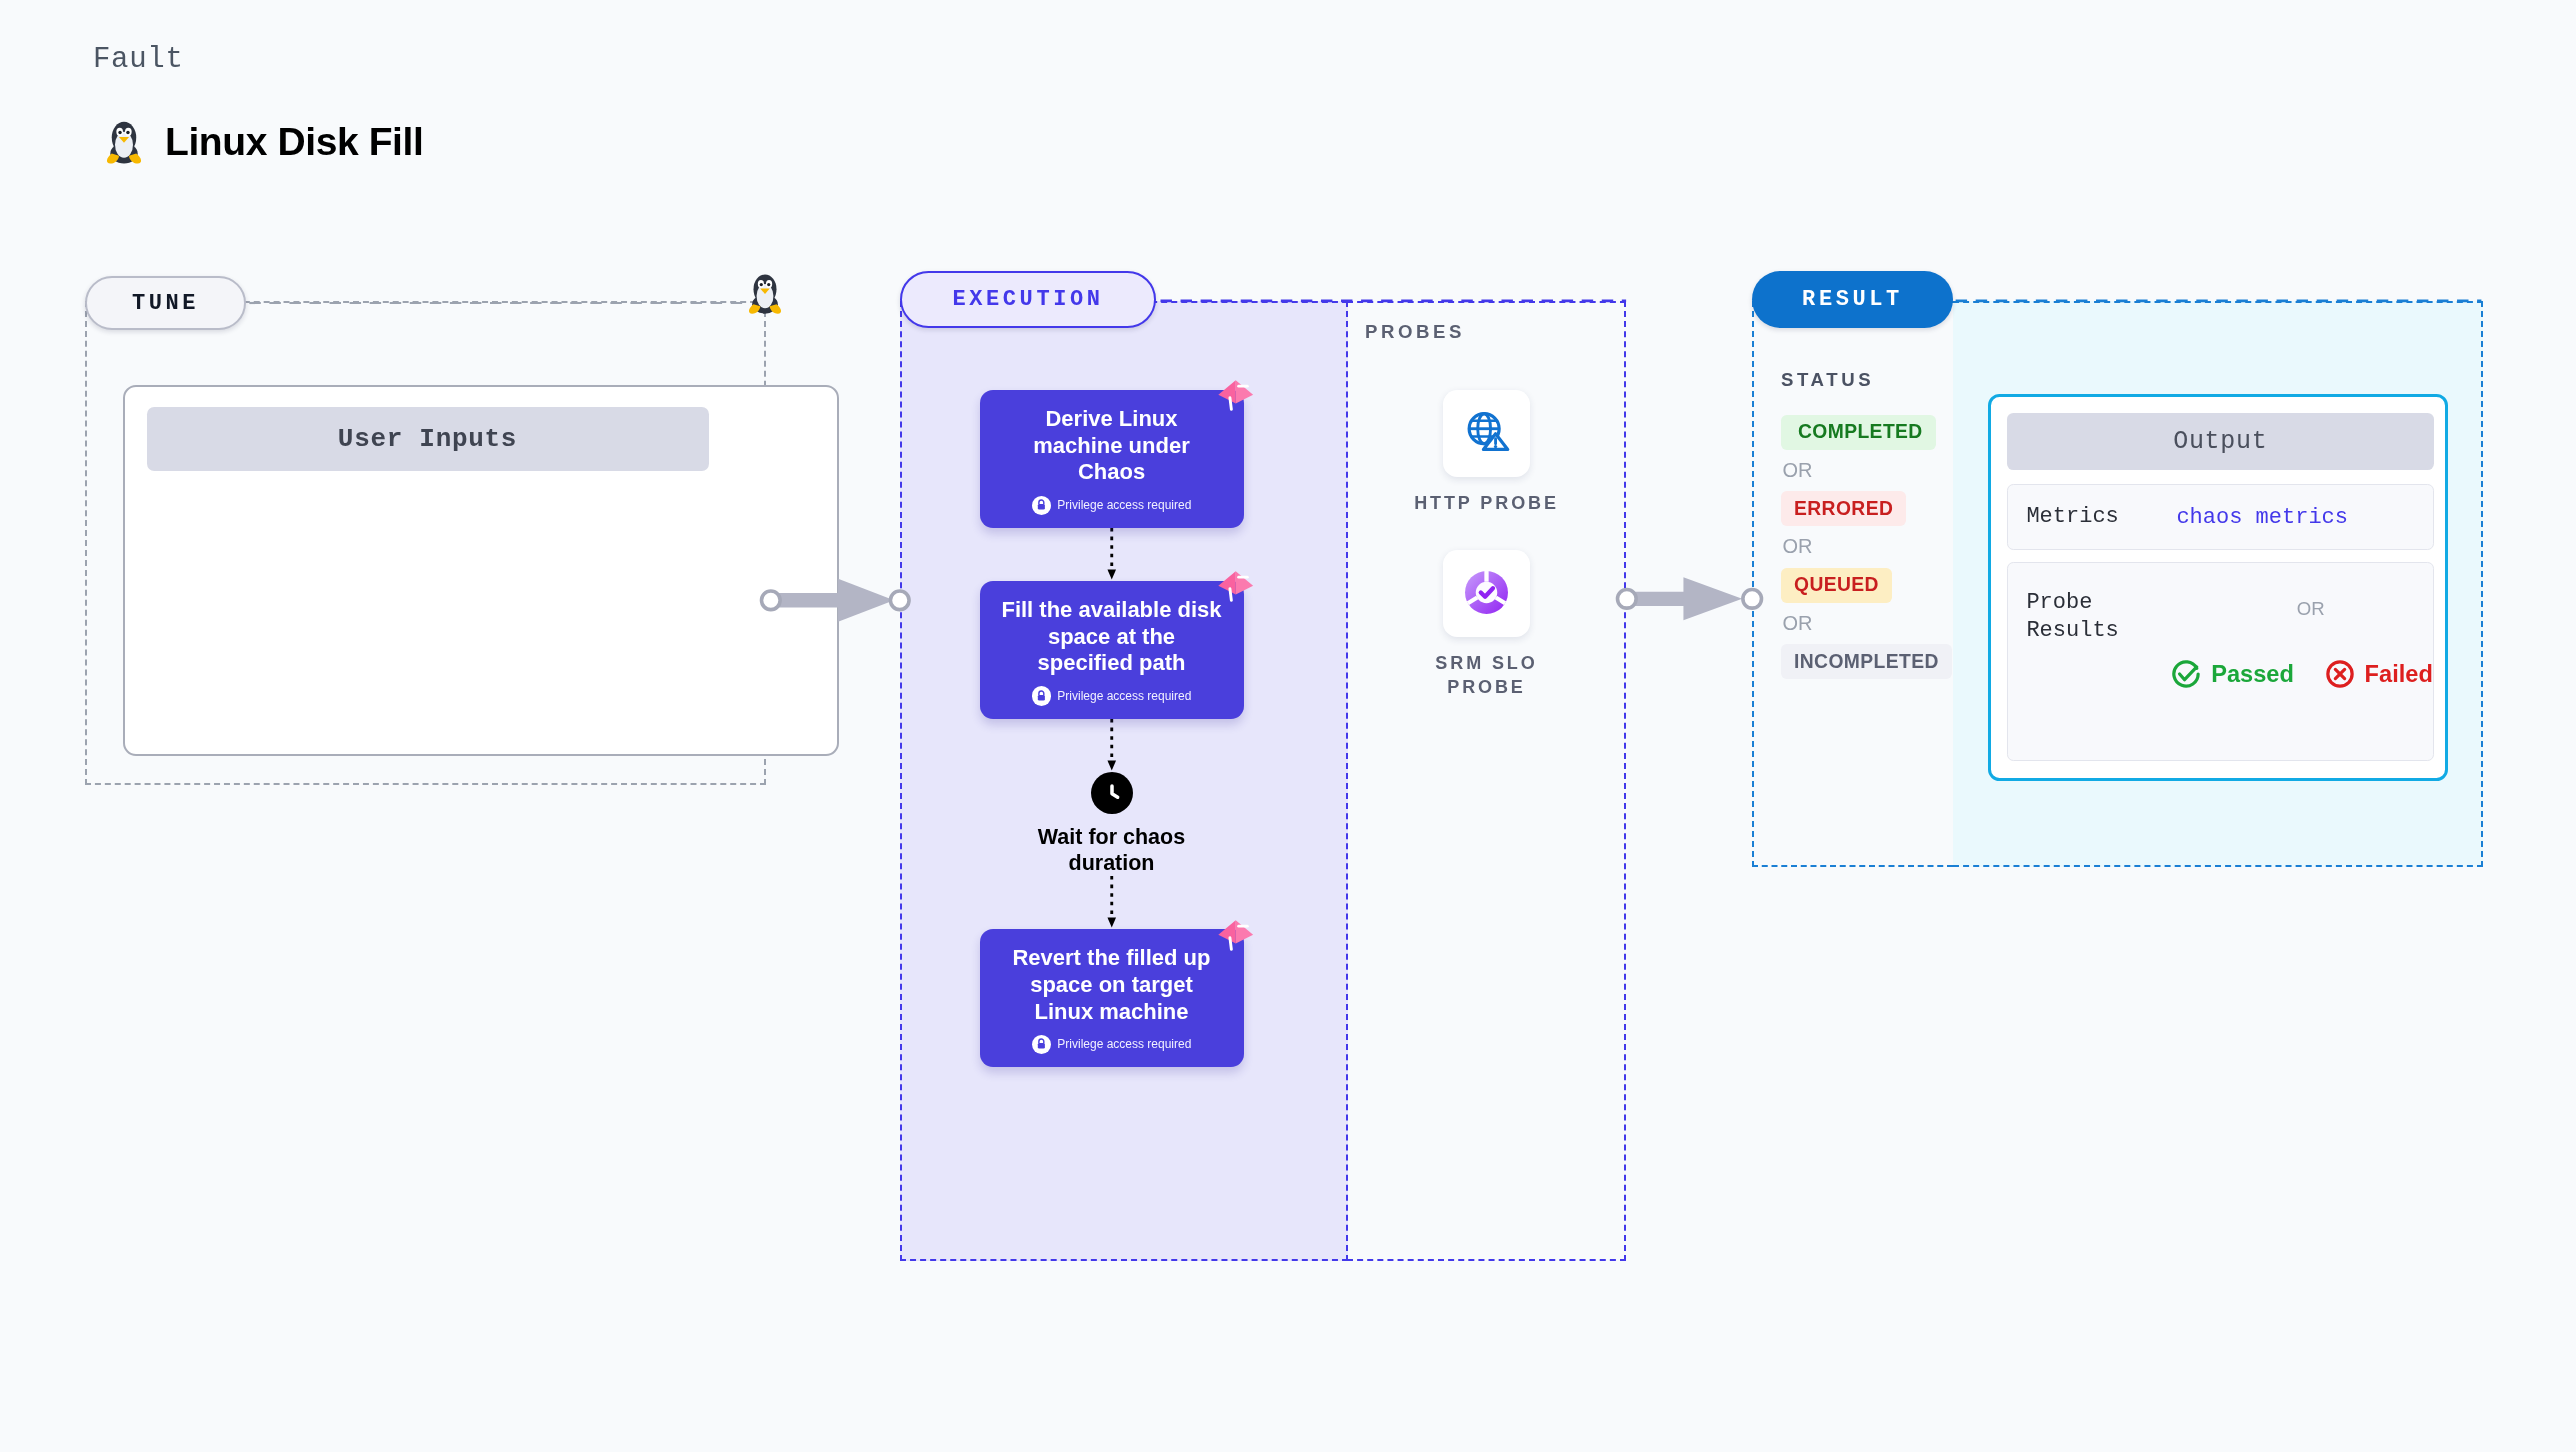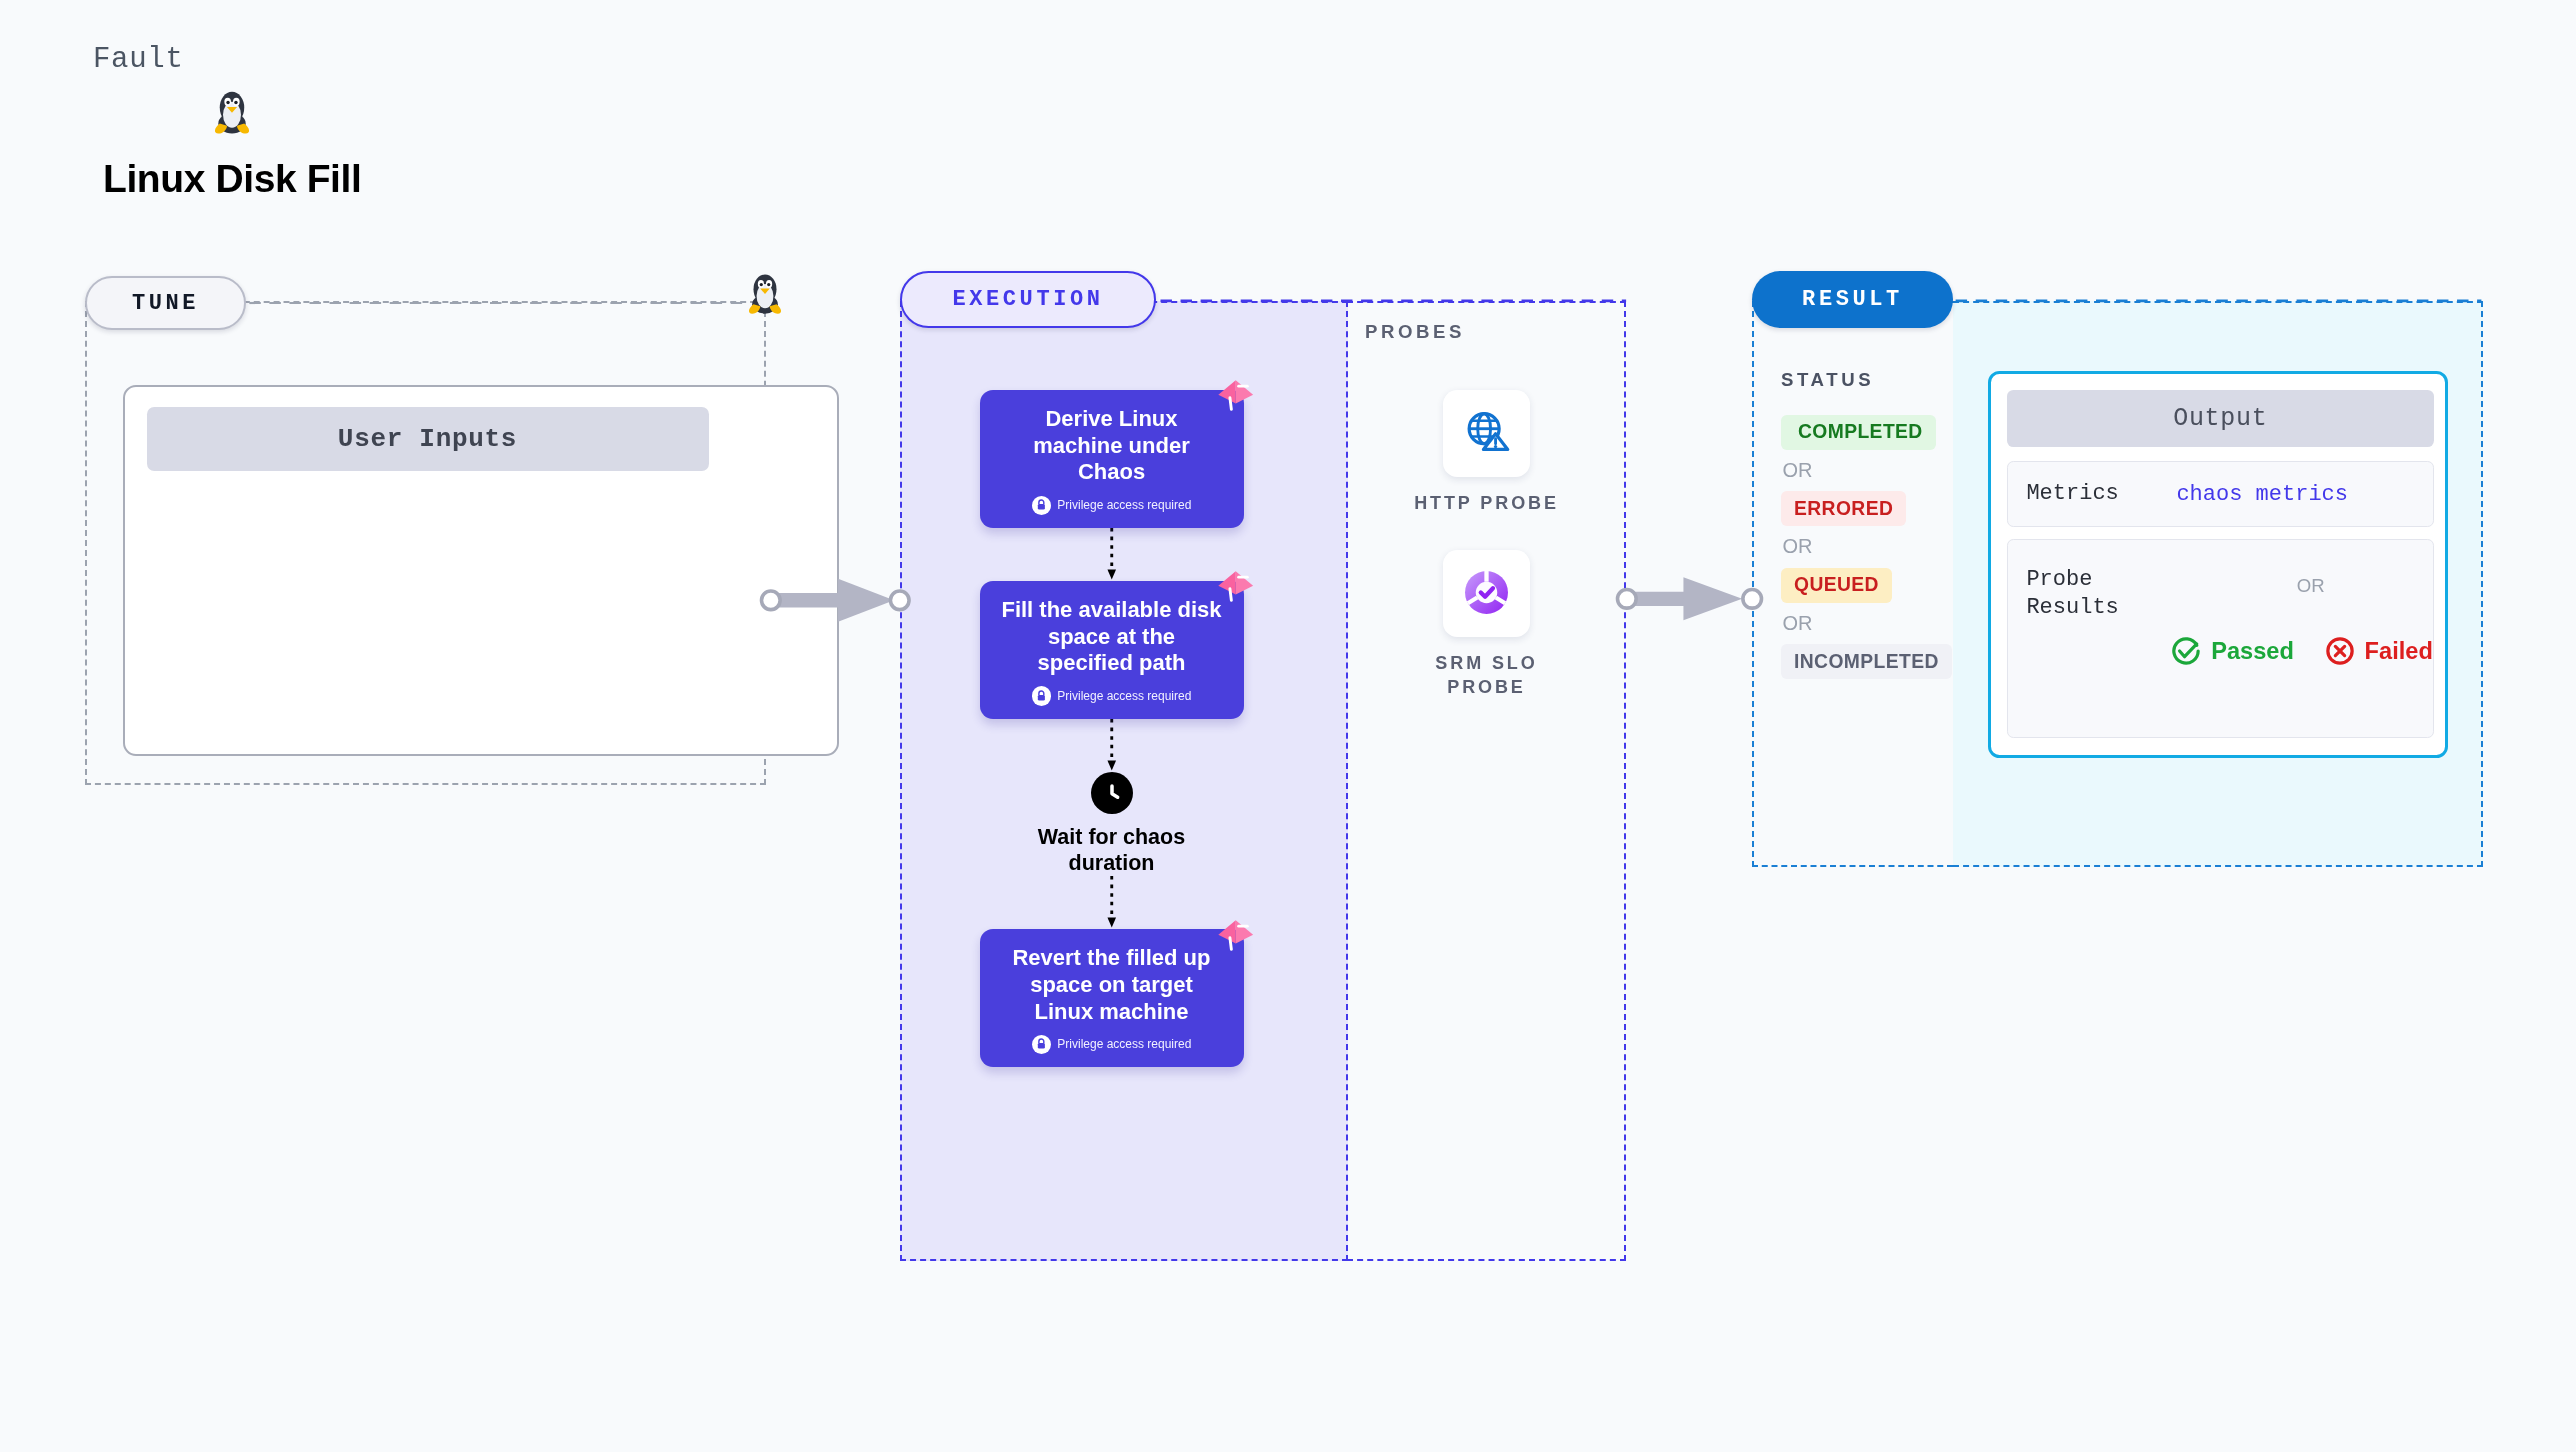--- a/index.html
+++ b/index.html
@@ -12,21 +12,21 @@
   }
 
   
   #header { position: absolute; left: 93px; top: 43px; }
   #fault-label {
     font-family: "Liberation Mono", monospace;
     font-size: 29px;
     color: #4b5563;
     letter-spacing: 0.7px;
   }
-  #title-row { display: flex; align-items: center; gap: 20px; margin-top: 10px; margin-left: 10px; flex-direction: column; }
+  #title-row { display: flex; align-items: center; gap: 20px; margin-top: 40px; margin-left: 10px; }
   #title-text { font-size: 39px; font-weight: bold; color: #000; letter-spacing: -0.4px; }
 
   
   .sect { position: absolute; }
   .badge {
     position: absolute;
     display: flex; align-items: center; justify-content: center;
     border-radius: 716px;
     font-family: "Liberation Mono", monospace;
     font-weight: bold;
@@ -168,21 +168,21 @@
     align-self: flex-start;
   }
   .or-text { font-size: 20px; color: #9aa1ad; margin: 9.3px 0 9.3px 1.4px; }
 
   #output-area {
     position: absolute; left: 1953px; top: 301px; width: 530px; height: 566px;
     border: 2.9px dashed #1a7fd4; border-left: none;
     background: #eaf9fd;
   }
   #output-card {
-    position: absolute; left: 1988px; top: 371px; width: 460px; height: 387px;
+    position: absolute; left: 1988px; top: 394px; width: 460px; height: 387px;
     background: #fff; border: 3.6px solid #11aae4; border-radius: 11.5px;
   }
   #output-head {
     position: absolute; left: 15.8px; top: 15.8px; width: 427px; height: 57px;
     background: #d8dae6; border-radius: 6.4px;
     display: flex; align-items: center; justify-content: center;
     font-family: "Liberation Mono", monospace; font-size: 25px; color: #4a4f5d; letter-spacing: 0.7px;
   }
   #metrics-row {
     position: absolute; left: 15.8px; top: 87px; width: 427px; height: 66px;

